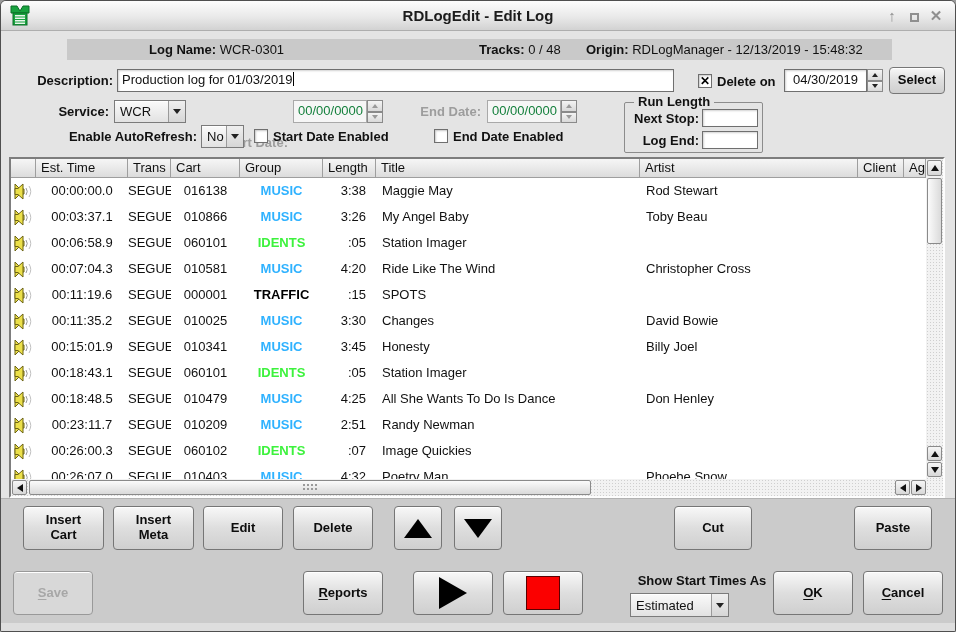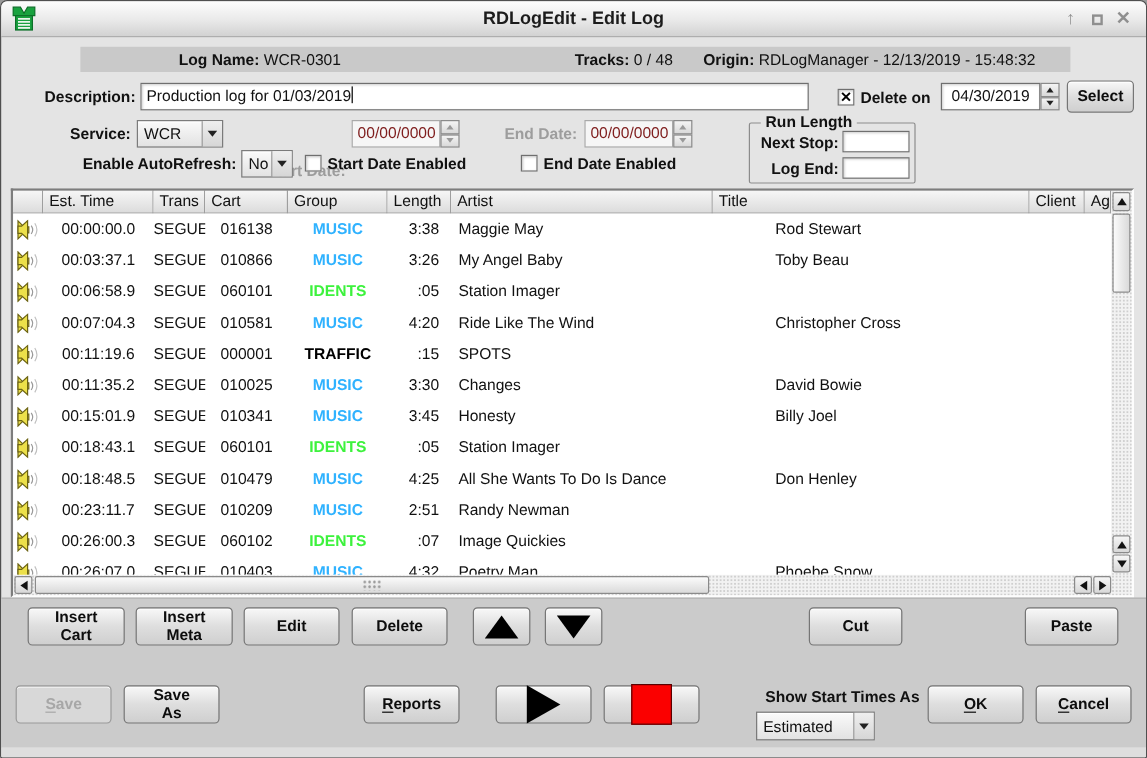--- a/index.html
+++ b/index.html
@@ -35,21 +35,21 @@
     background:linear-gradient(180deg,#efefef,#d6d6d6);}
   .tri-d{width:0;height:0;border-left:4px solid transparent;border-right:4px solid transparent;border-top:5px solid #222;}
   .spin{display:flex;}
   .spin .field{flex:1;}
   .spinbtns{width:16px;display:flex;flex-direction:column;}
   .spinbtns div{flex:1;border:1px solid #8a8a8a;background:linear-gradient(180deg,#f4f4f4,#d9d9d9);
     display:flex;align-items:center;justify-content:center;}
   .spinbtns .t{width:0;height:0;border-left:3px solid transparent;border-right:3px solid transparent;}
   .spinbtns .t.up{border-bottom:4px solid #222;}
   .spinbtns .t.dn{border-top:4px solid #222;}
-  .spin.dis .field{color:#7f1d1d;background:#f6f6f6;border-color:#a9a9a9;box-shadow:none;}
+  .spin.dis .field{color:#15803d;background:#f6f6f6;border-color:#a9a9a9;box-shadow:none;}
   .spin.dis .t.up{border-bottom-color:#9a9a9a;}
   .spin.dis .t.dn{border-top-color:#9a9a9a;}
   .cb{width:14px;height:14px;background:#fff;border:1px solid #6f6f6f;
     box-shadow:inset 1px 1px 2px rgba(0,0,0,.22);font-size:12px;font-weight:bold;
     line-height:12px;text-align:center;color:#000;}
   .groupbox{border:1px solid #8c8c8c;border-radius:2px;}
   .gb-title{position:absolute;top:-9px;left:9px;background:#e4e4e4;padding:0 4px;
     font-size:13px;font-weight:bold;}
   
   .logtable{position:absolute;left:8px;top:156px;width:936px;height:341px;background:#fff;
@@ -75,21 +75,21 @@
     border:1px solid #8a8a8a;border-radius:2px;display:flex;align-items:center;justify-content:center;}
   .sb-thumb.h{background:linear-gradient(180deg,#fbfbfb,#dadada);}
   .grip{width:16px;height:9px;background-image:radial-gradient(#9a9a9a 1px,transparent 1.2px);background-size:4px 4px;}
   .t-up{width:0;height:0;border-left:4px solid transparent;border-right:4px solid transparent;border-bottom:6px solid #111;}
   .t-dn{width:0;height:0;border-left:4px solid transparent;border-right:4px solid transparent;border-top:6px solid #111;}
   .t-lf{width:0;height:0;border-top:4px solid transparent;border-bottom:4px solid transparent;border-right:6px solid #111;}
   .t-rt{width:0;height:0;border-top:4px solid transparent;border-bottom:4px solid transparent;border-left:6px solid #111;}
   
   .panel{position:absolute;left:0;top:497px;width:100%;height:125px;background:#cbcbcb;border-top:1px solid #b2b2b2;}
   .strip{position:absolute;left:0;top:622px;width:100%;height:10px;background:#dedede;}
-  .btn{position:absolute;height:32px;display:flex;align-items:center;justify-content:center;
+  .btn{position:absolute;height:44px;display:flex;align-items:center;justify-content:center;
     text-align:center;font-size:13px;font-weight:bold;white-space:pre-line;line-height:1.15;
     background:linear-gradient(180deg,#f8f8f8,#dedede 50%,#cfcfcf);
     border:1px solid #767676;border-radius:4px;box-shadow:inset 0 1px 0 #fff;color:#0d0d0d;cursor:default;}
   .btn.dis{color:#a7a7a7;background:#d8d8d8;border-color:#999;}
   .btn u{text-underline-offset:2px;}
   .big-up{width:0;height:0;border-left:14px solid transparent;border-right:14px solid transparent;border-bottom:19px solid #000;}
   .big-dn{width:0;height:0;border-left:14px solid transparent;border-right:14px solid transparent;border-top:19px solid #000;}
   .play-tri{width:0;height:0;border-top:16px solid transparent;border-bottom:16px solid transparent;border-left:28px solid #000;}
   .stop-sq{width:34px;height:34px;background:#fb0000;border:1px solid #5a0000;}
 </style>
@@ -189,22 +189,22 @@
   <div class="abs lbl" style="left:452px;top:128px;">End Date Enabled</div>
 
   <div class="logtable">
     <div class="thead" id="thead">
         <div class="hcell" style="width: 25px;"></div>
         <div class="hcell" style="width: 92px;">Est. Time</div>
         <div class="hcell" style="width: 43px;">Trans</div>
         <div class="hcell" style="width: 69px;">Cart</div>
         <div class="hcell" style="width: 83px;">Group</div>
         <div class="hcell" style="width: 53px;">Length</div>
+        <div class="hcell" style="width: 264px;">Title</div>
         <div class="hcell" style="width: 218px;">Artist</div>
-        <div class="hcell" style="width: 264px;">Title</div>
         <div class="hcell" style="width: 46px;">Client</div>
         <div class="hcell" style="width: 22px;">Agency</div>
       </div>
     <div class="tbody" id="tbody">
         <div class="trow">
           <div class="tc icon-c" style="width: 25px;">
             <svg width="20" height="17" viewBox="0 0 20 17">
               <polygon points="1,1 6,6 10,6 10,11 6,11 1,16" fill="#ece04a" stroke="#6d6414" stroke-width="1" transform="translate(0,0)"></polygon>
               <polygon points="9,1 4,5.5 1,5.5 1,11.5 4,11.5 9,16" fill="#ece04a" stroke="#6d6414" stroke-width="1"></polygon>
               <path d="M12 5 q2.5 3.5 0 7" stroke="#9a9a9a" fill="none"></path>
@@ -468,22 +468,20 @@
   <div class="btn" style="left:112px;top:505px;width:81px;">Insert
 Meta</div>
   <div class="btn" style="left:202px;top:505px;width:80px;">Edit</div>
   <div class="btn" style="left:292px;top:505px;width:80px;">Delete</div>
   <div class="btn" style="left:393px;top:505px;width:48px;"><span class="big-up"></span></div>
   <div class="btn" style="left:453px;top:505px;width:48px;"><span class="big-dn"></span></div>
   <div class="btn" style="left:673px;top:505px;width:78px;">Cut</div>
   <div class="btn" style="left:853px;top:505px;width:78px;">Paste</div>
 
   <div class="btn dis" style="left:12px;top:570px;width:80px;"><u>S</u>ave</div>
-  <div class="btn" style="left:102px;top:570px;width:80px;">Save
-As</div>
   <div class="btn" style="left:302px;top:570px;width:80px;"><u>R</u>eports</div>
   <div class="btn" style="left:412px;top:570px;width:80px;"><span class="play-tri"></span></div>
   <div class="btn" style="left:502px;top:570px;width:80px;"><span class="stop-sq"></span></div>
   <div class="abs lbl" style="left:611px;top:572px;width:180px;text-align:center;">Show Start Times As</div>
   <div class="abs combo" style="left:629px;top:592px;width:99px;height:24px;">
     <span class="val">Estimated</span>
       <span class="dd">
         <span class="tri-d"></span>
       </span>
   </div>

